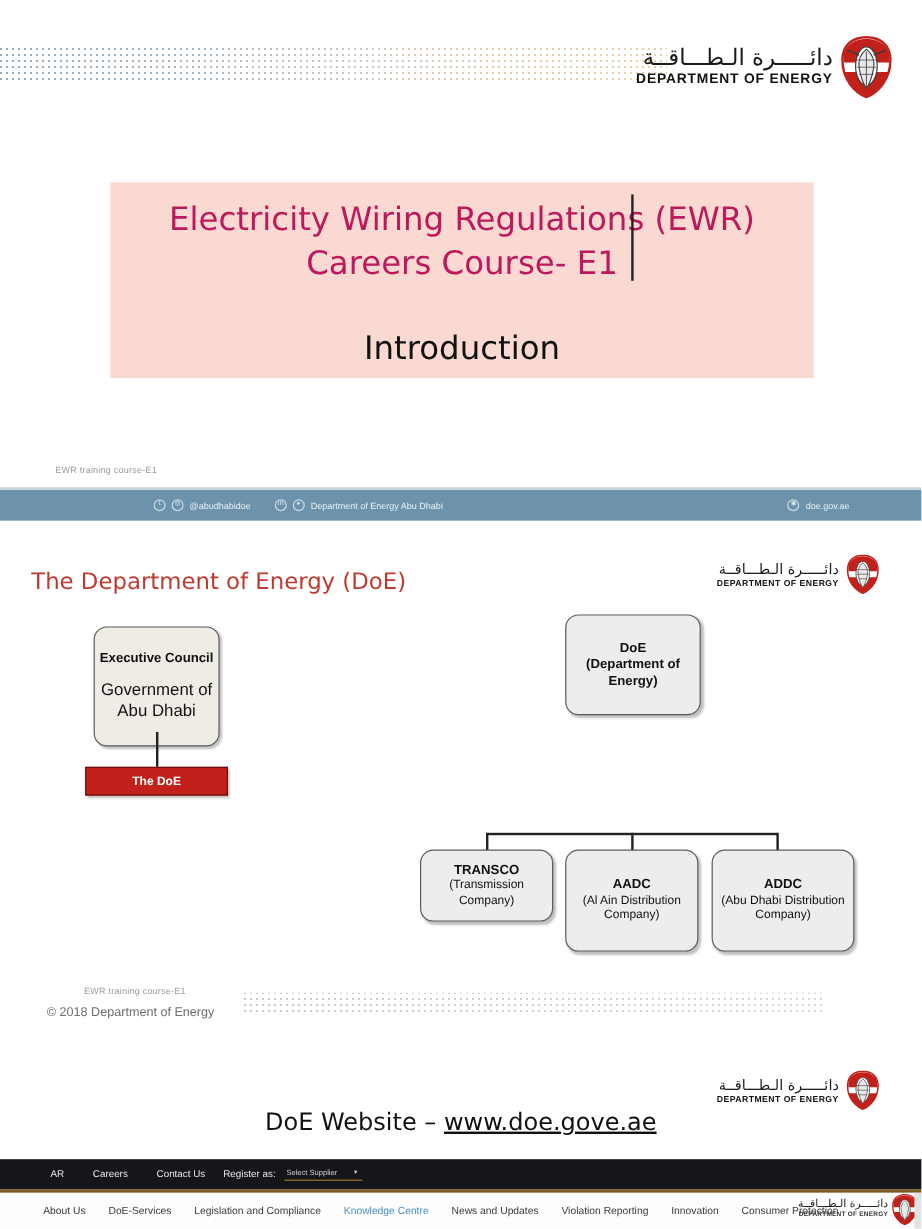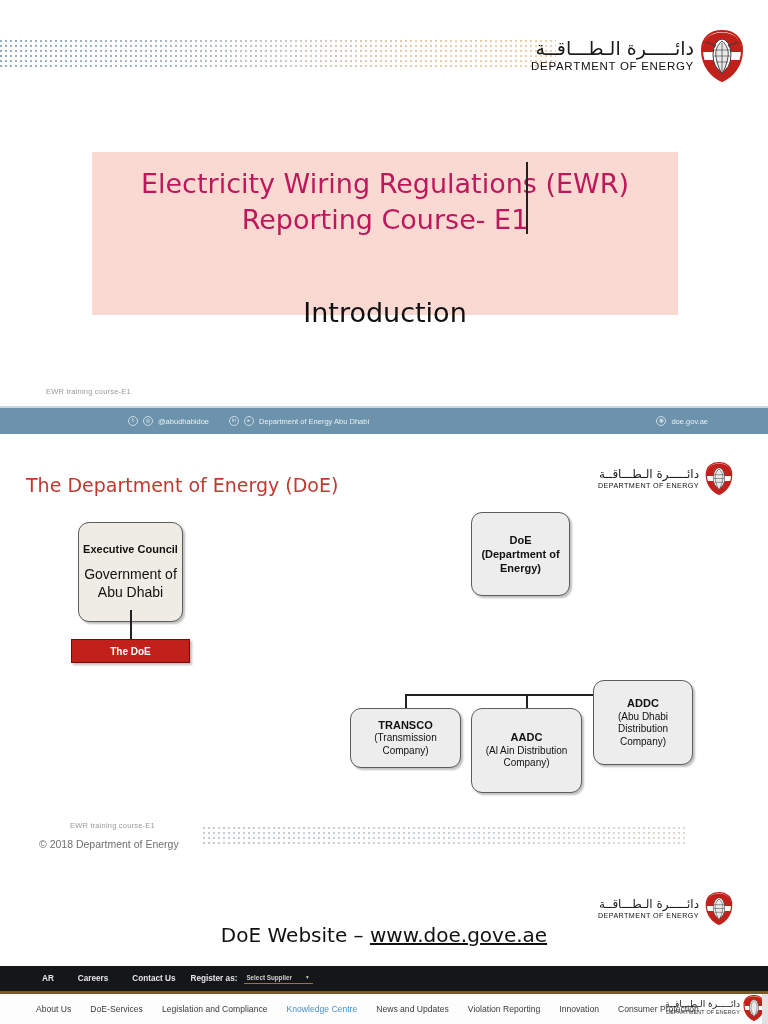--- a/index.html
+++ b/index.html
@@ -38,42 +38,42 @@
 
   
   .logo { display:flex; align-items:center; gap:6px; }
   .logo .lg-text { text-align:right; line-height:1; }
   .logo .lg-ar {
     font-family:"DejaVu Sans","Liberation Sans",sans-serif;
     color:#1a1a1a; letter-spacing:1px; white-space:nowrap;
   }
   .logo .lg-en {
     font-family:"Liberation Sans","DejaVu Sans",sans-serif;
-    color:#111; font-weight:400; white-space:nowrap;
+    color:#111; font-weight:700; white-space:nowrap;
   }
   .emblem { position:relative; flex:0 0 auto; }
   .emblem svg { display:block; }
 
   .logo-top { position:absolute; right:24px; top:30px; }
   .logo-top .lg-ar { font-size:19px; margin-bottom:3px; }
   .logo-top .lg-en { font-size:11.5px; letter-spacing:.7px; }
 
   .titlebox {
     position:absolute; left:92px; top:152px; width:586px; height:163px;
     background:#f9d9d2;
     display:flex; flex-direction:column; align-items:center; justify-content:flex-start;
     padding-top:14px;
   }
   .titlebox .t1 {
     font-family:"DejaVu Sans","Liberation Sans",sans-serif;
     font-size:27px; color:#be185d; line-height:1.32; text-align:center; font-weight:400;
   }
   .titlebox .t2 {
     font-family:"DejaVu Sans","Liberation Sans",sans-serif;
-    font-size:27px; color:#111; text-align:right; margin-top:60px; font-weight:400;
+    font-size:27px; color:#111; text-align:right; margin-top:38px; font-weight:400;
   }
 
   .slidefoot {
     position:absolute; font-size:7.5px; color:#9a9a9a;
     font-family:"Liberation Sans","DejaVu Sans",sans-serif; letter-spacing:.2px;
   }
   .slidefoot.s1 { left:46px; top:387px; }
 
   
   .socialbar {
@@ -132,33 +132,33 @@
     position:absolute; left:71px; top:205px; width:119px; height:24px;
     background:#c2211b; border:1.3px solid #6a0f0c;
     display:flex; align-items:center; justify-content:center;
     color:#fff; font-weight:700; font-size:10px;
     font-family:"Liberation Sans","DejaVu Sans",sans-serif;
     box-shadow:2px 2px 2px rgba(0,0,0,.25);
   }
   .conn { position:absolute; background:#222; }
   .conn.v1 { left:130px; top:176px; width:1.6px; height:29px; }
 
-  .doe-main { left:471px; top:78px; width:99px; height:84px; }
+  .doe-main { left:471px; top:78px; width:113px; height:84px; }
   .doe-main .bt { font-size:11px; line-height:1.3; }
 
   .conn.v2 { left:526px; top:162px; width:1.8px; height:72px; }
 
   .tree-h { position:absolute; left:406px; top:694px; width:242px; height:2.2px; background:#222; }
   .tree-d1 { position:absolute; left:405px; top:694px; width:2.2px; height:17px; background:#222; }
   .tree-d2 { position:absolute; left:526px; top:694px; width:2.2px; height:17px; background:#222; }
   .tree-d3 { position:absolute; left:647px; top:694px; width:2.2px; height:17px; background:#222; }
 
   .bx-transco { left:350px; top:708px; width:111px; height:60px; }
   .bx-aadc    { left:471px; top:708px; width:111px; height:85px; }
-  .bx-addc    { left:593px; top:680px; width:100px; height:85px; }
+  .bx-addc    { left:593px; top:708px; width:119px; height:85px; }
 
   .slidefoot.s2  { left:70px; top:821px; }
   .copyline {
     position:absolute; left:39px; top:838px; font-size:10.5px; color:#6f6f6f;
     font-family:"Liberation Sans","DejaVu Sans",sans-serif;
   }
 
   
   .websection { position:absolute; left:0; top:864px; width:768px; height:160px; background:#fff; }
   .logo-s3 { position:absolute; right:35px; top:28px; }
@@ -168,21 +168,21 @@
   .weburl {
     position:absolute; left:0; top:59px; width:768px; text-align:center;
     font-family:"DejaVu Sans","Liberation Sans",sans-serif;
     font-size:20px; color:#111;
   }
   .weburl a { color:#111; text-decoration:underline; }
 
   
   .topnav {
     position:absolute; left:0; top:966px; width:768px; height:25px;
-    background:#15161a; display:flex; align-items:center;font-weight:bold;
+    background:#15161a; display:flex; align-items:center;
   }
   .topnav .inner { display:flex; align-items:center; gap:24px; margin-left:42px; }
   .topnav .ti {
     color:#e6e6e6; font-size:8.2px;
     font-family:"Liberation Sans","DejaVu Sans",sans-serif; white-space:nowrap;
   }
   .regwrap { display:flex; align-items:center; gap:7px; margin-left:-9px; }
   .selbox {
     display:flex; align-items:center; gap:14px;
     border-bottom:1.3px solid #9a7434; padding:0 4px 2px 2px;
@@ -231,21 +231,21 @@
           <path d="M22 11 C17 15 15 21 16 27 C17 33 19 39 22 44 C25 39 27 33 28 27 C29 21 27 15 22 11 Z" fill="#e8e8e8" stroke="#3a3a3a" stroke-width=".9"></path>
           <path d="M22 13 L22 44" stroke="#3a3a3a" stroke-width=".7"></path>
           <path d="M13 20 L31 20 M14 26 L30 26 M16 32 L28 32" stroke="#3a3a3a" stroke-width=".6"></path>
           <path d="M6 12 L16 16 M38 12 L28 16" stroke="#3a3a3a" stroke-width="1.1"></path>
         </svg>
       </div>
     </div>
 
     <div class="titlebox">
       <div class="t1">Electricity Wiring Regulations (EWR)</div>
-      <div class="t1">Reporting Course- E1</div>
+      <div class="t1">Careers Course- E1</div>
       <div class="t2">Introduction</div>
     </div>
 
     <div class="slidefoot s1">EWR training course-E1</div>
   </div>
 
   <div class="socialbar">
     <div class="sep"></div>
 
     <div class="social-center">

